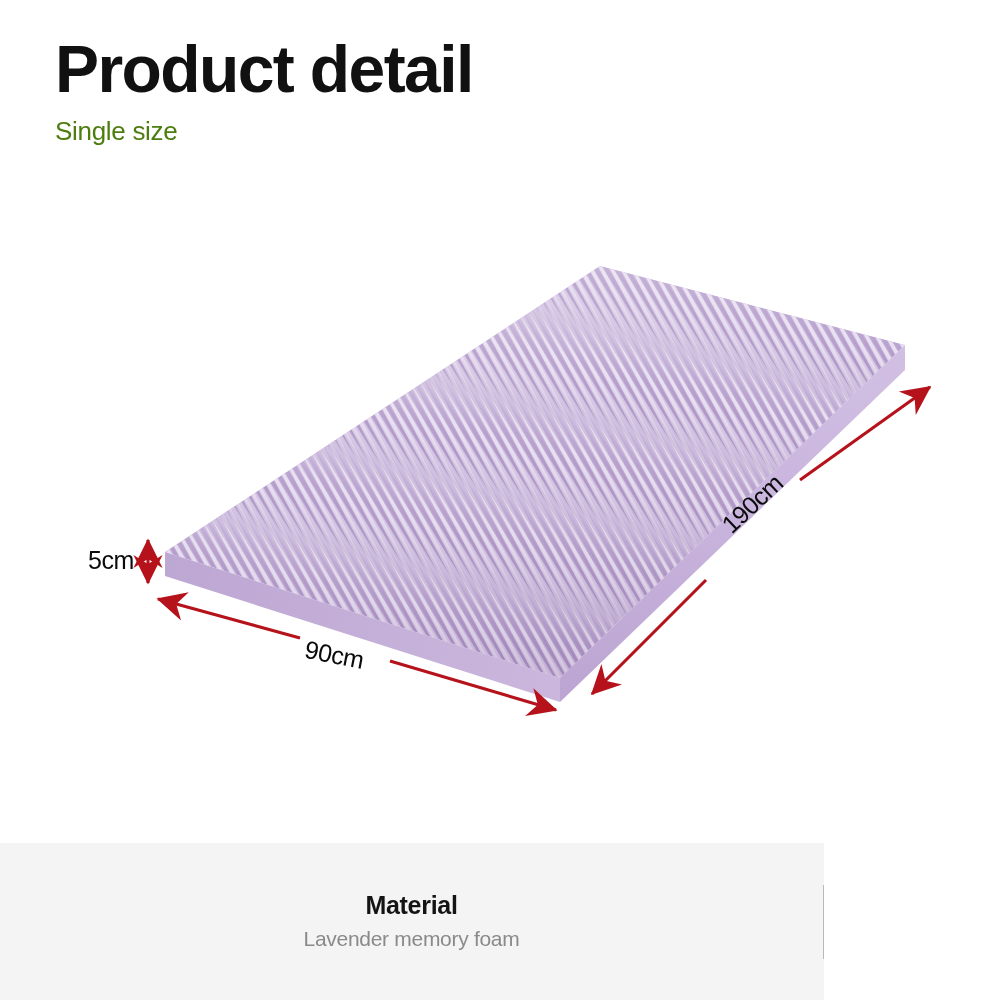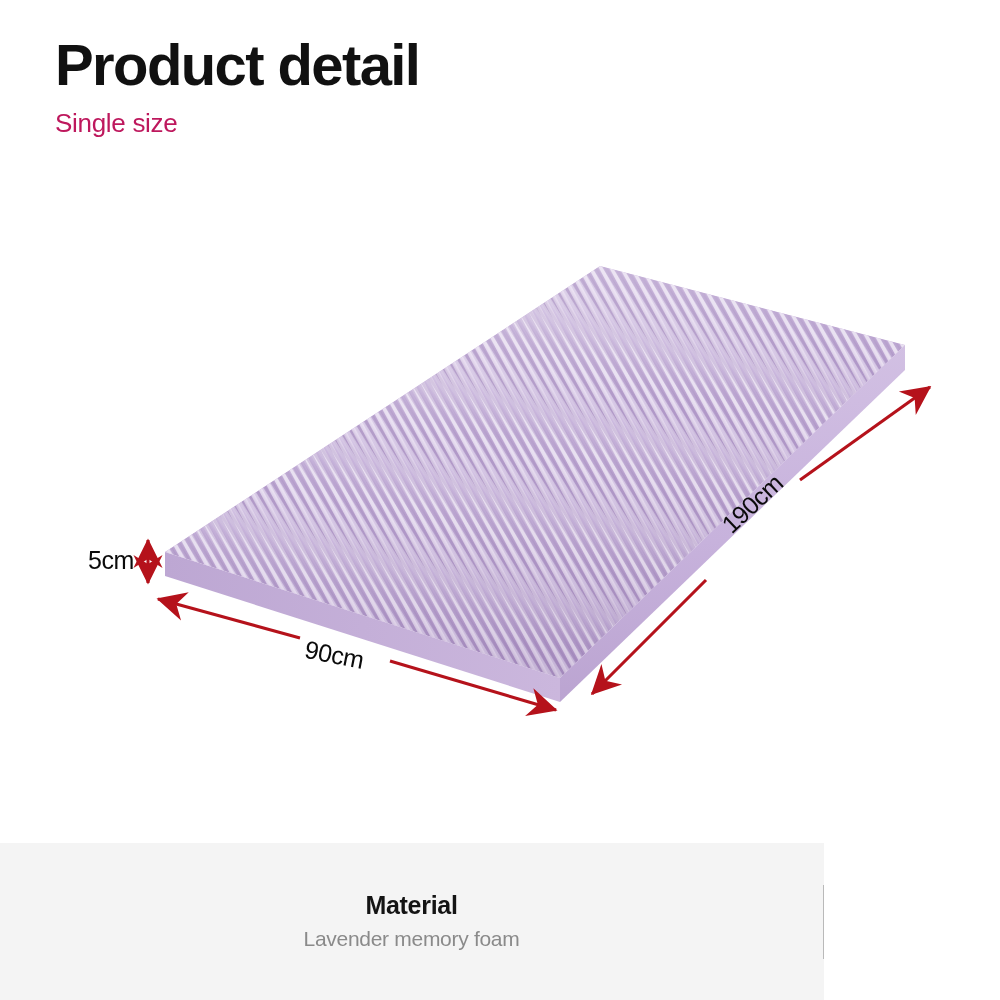--- a/index.html
+++ b/index.html
@@ -24,32 +24,32 @@
   }
 
   
   .header {
     position: absolute;
     left: 55px;
     top: 36px;
     width: 700px;
   }
   .title {
-    font-size: 58px;
+    font-size: 66px;
     font-weight: bold;
     letter-spacing: -1.6px;
     color: #111111;
     line-height: 1.0;
     margin: 0;
     white-space: nowrap;
   }
   .subtitle {
     font-size: 26px;
     font-weight: normal;
-    color: #be185d;
+    color: #4d7c0f;
     letter-spacing: -0.3px;
     margin: 14px 0 0 0;
     white-space: nowrap;
   }
 
   
   .stage {
     position: absolute;
     left: 0;
     top: 180px;

